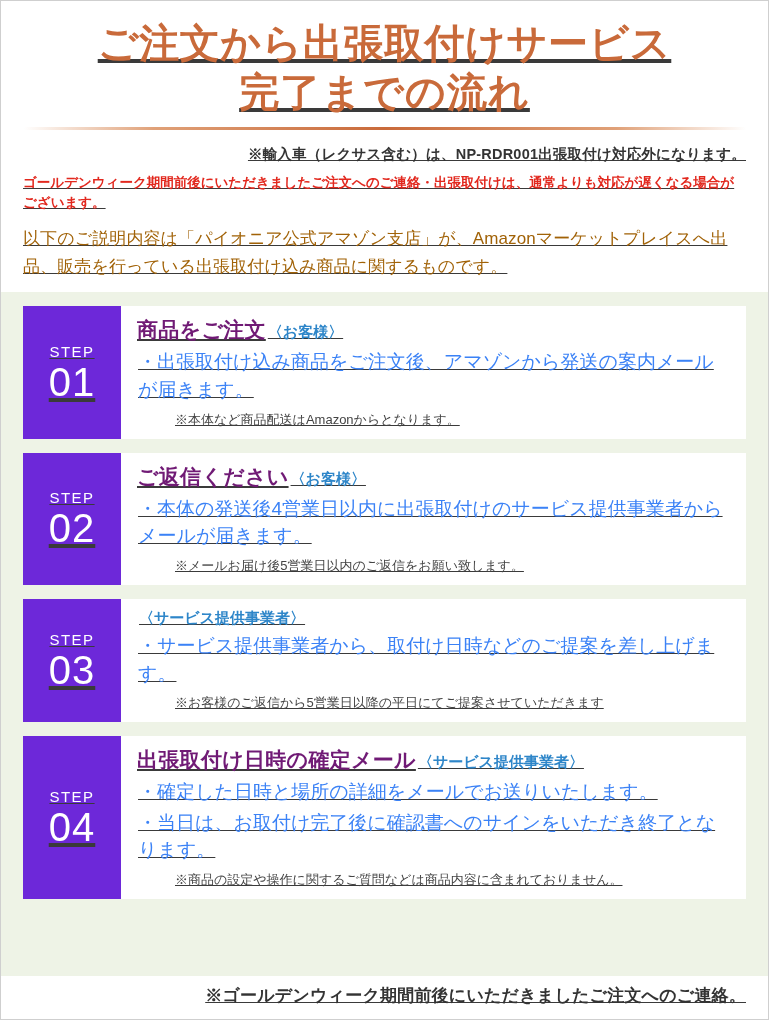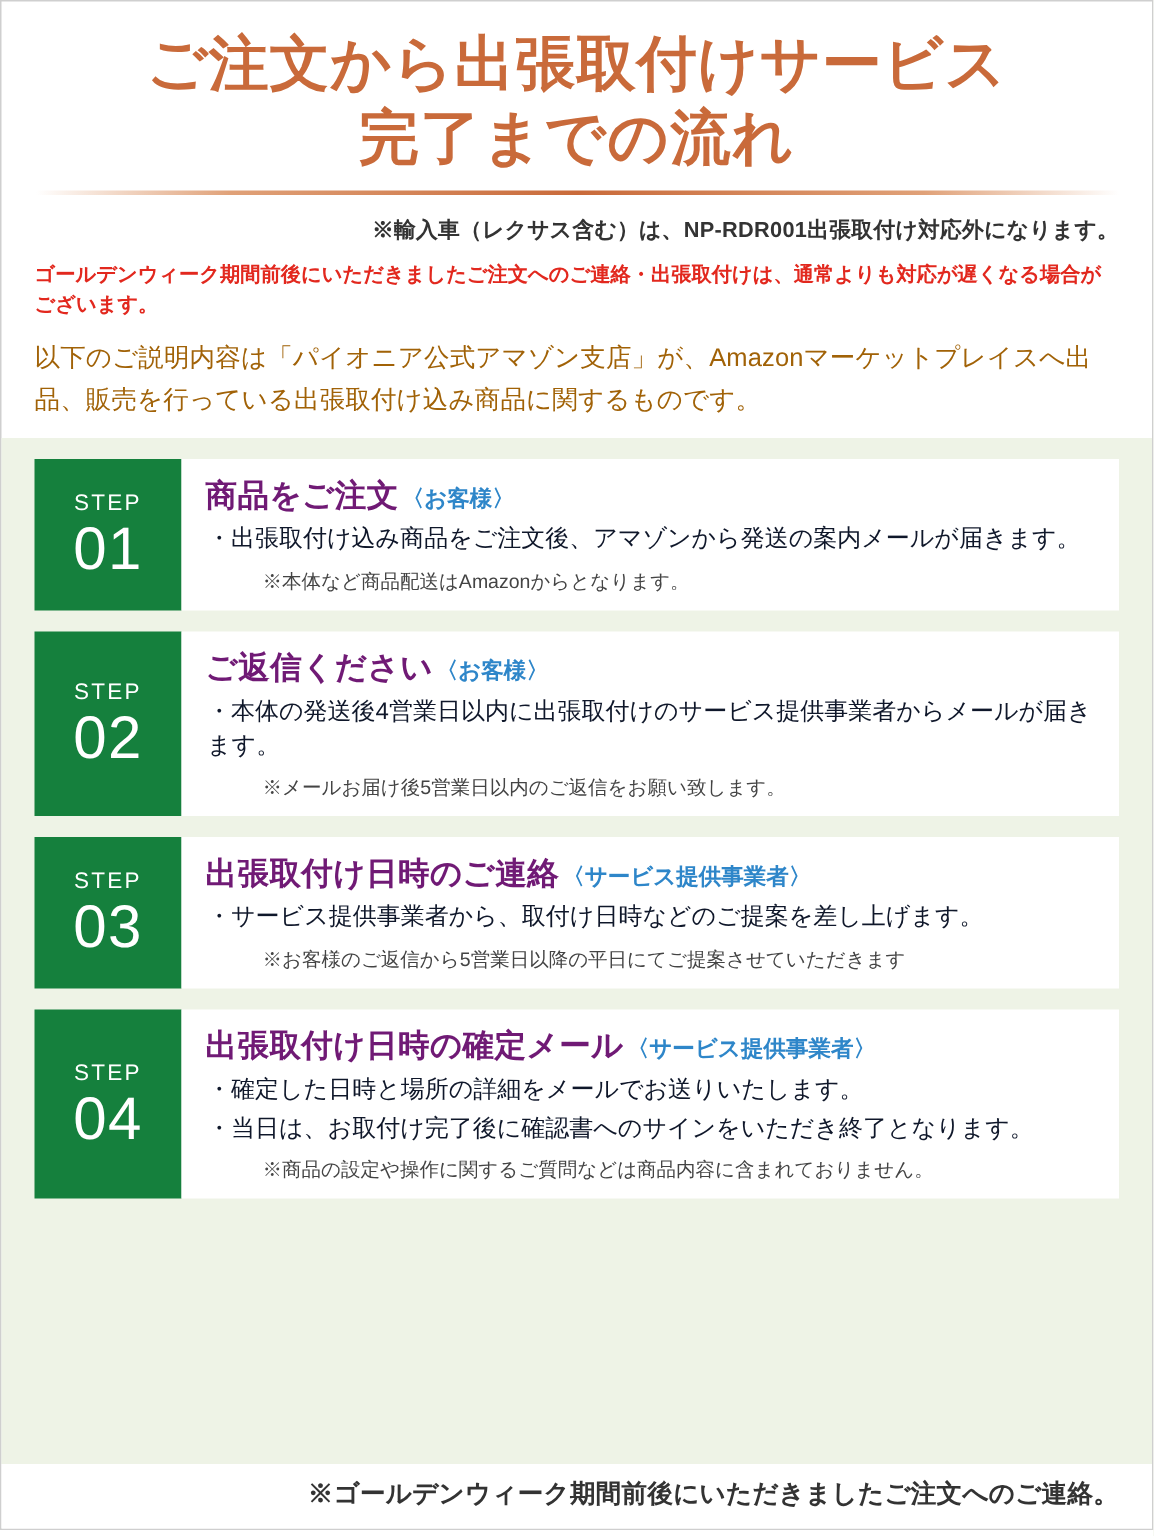--- a/index.html
+++ b/index.html
@@ -16,20 +16,21 @@
   }
   .page {
     position: relative;
     width: 769px;
     height: 1020px;
     box-sizing: border-box;
     border: 1px solid #cfcfcf;
     background: #ffffff;
     display: flex;
     flex-direction: column;
+    text-decoration: underline;
   }
 
   
   .title-block {
     padding: 18px 14px 6px 14px;
     text-align: center;
   }
   .title-line {
     color: #c96a3a;
     font-weight: bold;
@@ -86,21 +87,21 @@
     box-sizing: border-box;
   }
   .step-row {
     display: flex;
     align-items: stretch;
     margin-bottom: 14px;
   }
   .step-badge {
     width: 98px;
     flex: 0 0 98px;
-    background: #15803d;
+    background: #6d28d9;
     color: #ffffff;
     display: flex;
     flex-direction: column;
     align-items: center;
     justify-content: center;
     padding: 6px 0;
   }
   .step-badge .s-word {
     font-size: 15px;
     letter-spacing: 1.5px;
@@ -131,23 +132,23 @@
     font-size: 21px;
     letter-spacing: 0.3px;
   }
   .step-actor {
     color: #2e86c9;
     font-weight: bold;
     font-size: 15px;
     margin-left: 2px;
   }
   .step-line {
-    font-size: 16px;
+    font-size: 19px;
     line-height: 1.45;
-    color: #0f172a;
+    color: #3b82f6;
     margin-top: 3px;
     padding-left: 1px;
     text-indent: 0;
   }
   .step-note {
     margin-top: 7px;
     font-size: 13px;
     color: #444444;
     line-height: 1.4;
     margin-left: 38px;
@@ -214,21 +215,20 @@
       </div>
     </div>
 
     <div class="step-row">
       <div class="step-badge">
         <div class="s-word">STEP</div>
         <div class="s-num">03</div>
       </div>
       <div class="step-body">
         <div class="step-head">
-          <span class="step-title">出張取付け日時のご連絡</span>
           <span class="step-actor">〈サービス提供事業者〉</span>
         </div>
         <div class="step-line">・サービス提供事業者から、取付け日時などのご提案を差し上げます。</div>
         <div class="step-note">※お客様のご返信から5営業日以降の平日にてご提案させていただきます</div>
       </div>
     </div>
 
     <div class="step-row">
       <div class="step-badge">
         <div class="s-word">STEP</div>

